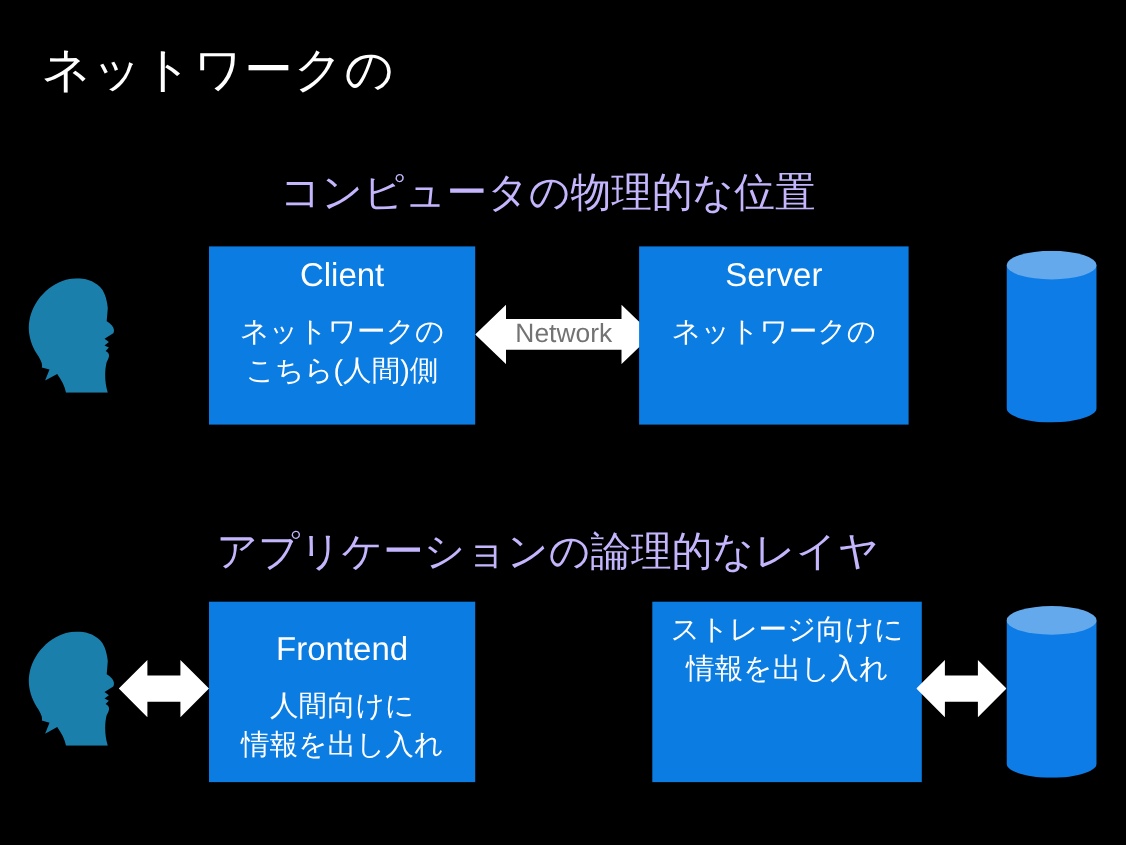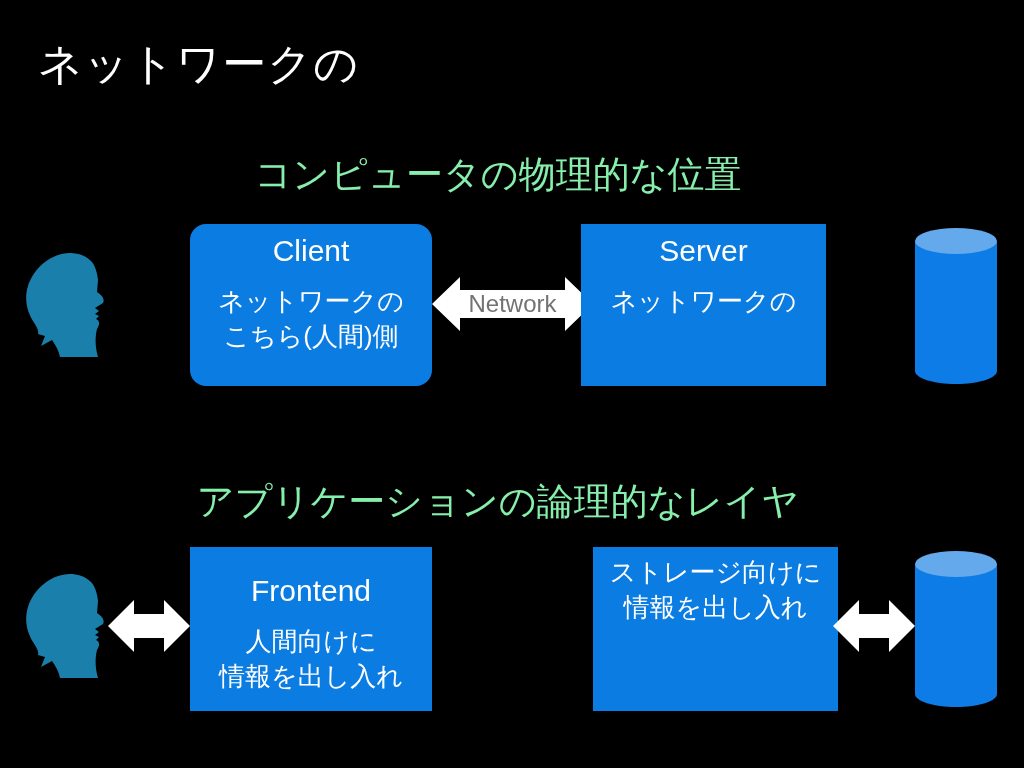--- a/index.html
+++ b/index.html
@@ -12,34 +12,34 @@
   }
   .slide{position:absolute;left:0;top:0;width:1024px;height:768px;background:#000;}
 
   .slide-title{
     position:absolute;left:38px;top:38px;
     font-size:44px;line-height:1.2;color:#fff;font-weight:400;
     letter-spacing:1px;
   }
   .section-heading{
     position:absolute;left:0;width:996px;
-    text-align:center;color:#86efac;font-size:37px;font-weight:400;
+    text-align:center;color:#c4b5fd;font-size:37px;font-weight:400;
   }
   .heading-physical{top:150px;}
   .heading-logical{top:477px;}
 
   .box{
     position:absolute;
     background:#0b7ce2;
     color:#fff;
     display:flex;flex-direction:column;align-items:center;
     text-align:center;
     padding-top:8px;box-sizing:border-box;
   }
-  .box-client  {left:190px;top:224px;width:242px;height:162px;border-radius:16px;}
+  .box-client  {left:190px;top:224px;width:242px;height:162px;}
   .box-server  {left:581px;top:224px;width:245px;height:162px;}
   .box-frontend{left:190px;top:547px;width:242px;height:164px;justify-content:center;}
   .box-backend {left:593px;top:547px;width:245px;height:164px;}
 
   .box-title{font-size:30px;line-height:38px;margin-bottom:14px;}
   .box-line{font-size:26px;line-height:35px;}
 
   .icon-abs{position:absolute;}
   .head-top   {left:25px;top:253px;}
   .head-bottom{left:25px;top:574px;}

